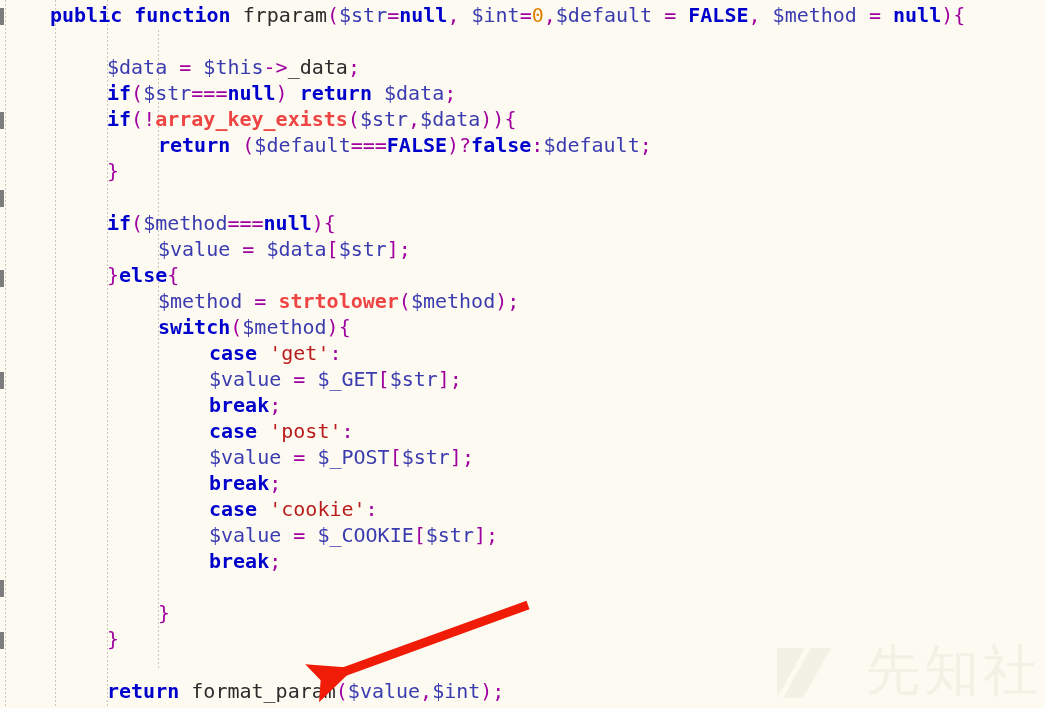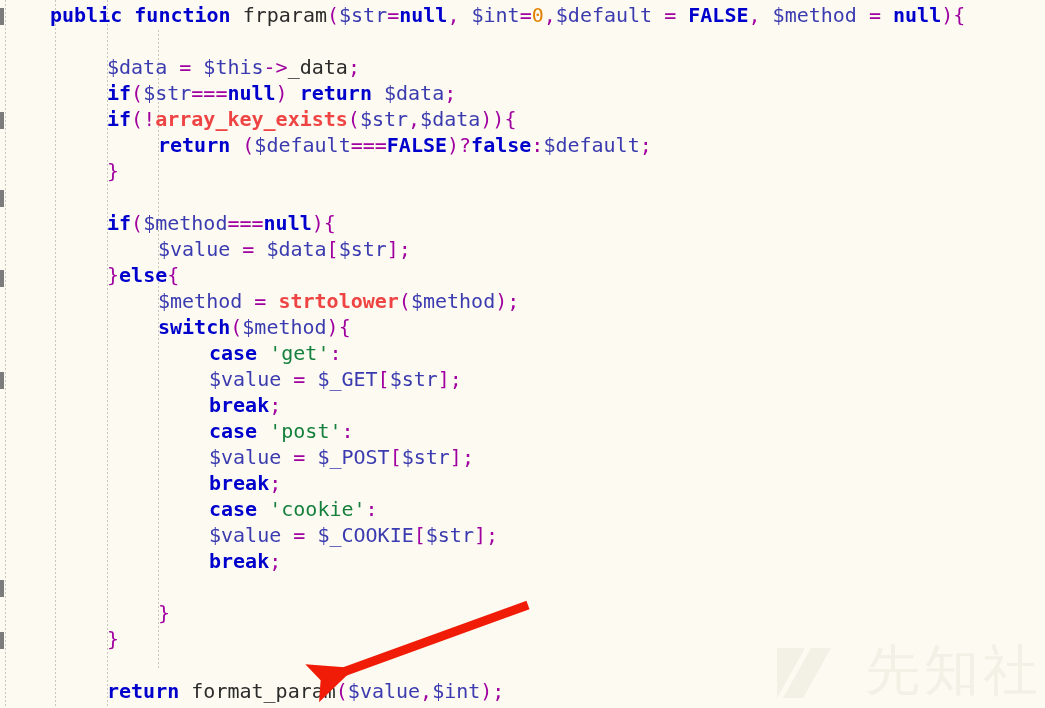--- a/index.html
+++ b/index.html
@@ -62,21 +62,21 @@
     height: 26px;
     white-space: pre;
   }
 
   
   .kw   { color: #0000cd; font-weight: bold; }   
   .fn   { color: #ef4444; font-weight: bold; }   
   .fname{ color: #2b2b2b; }                      
   .var  { color: #3b3bb0; }                      
   .op   { color: #a000a0; }
-  .str  { color: #15803d; }                      
+  .str  { color: #b91c1c; }                      
   .num  { color: #e08000; }                      
 
   
   #arrow { position: absolute; left: 0; top: 0; pointer-events: none; }
 
   
   #watermark {
     position: absolute;
     display: flex;
     align-items: center;

